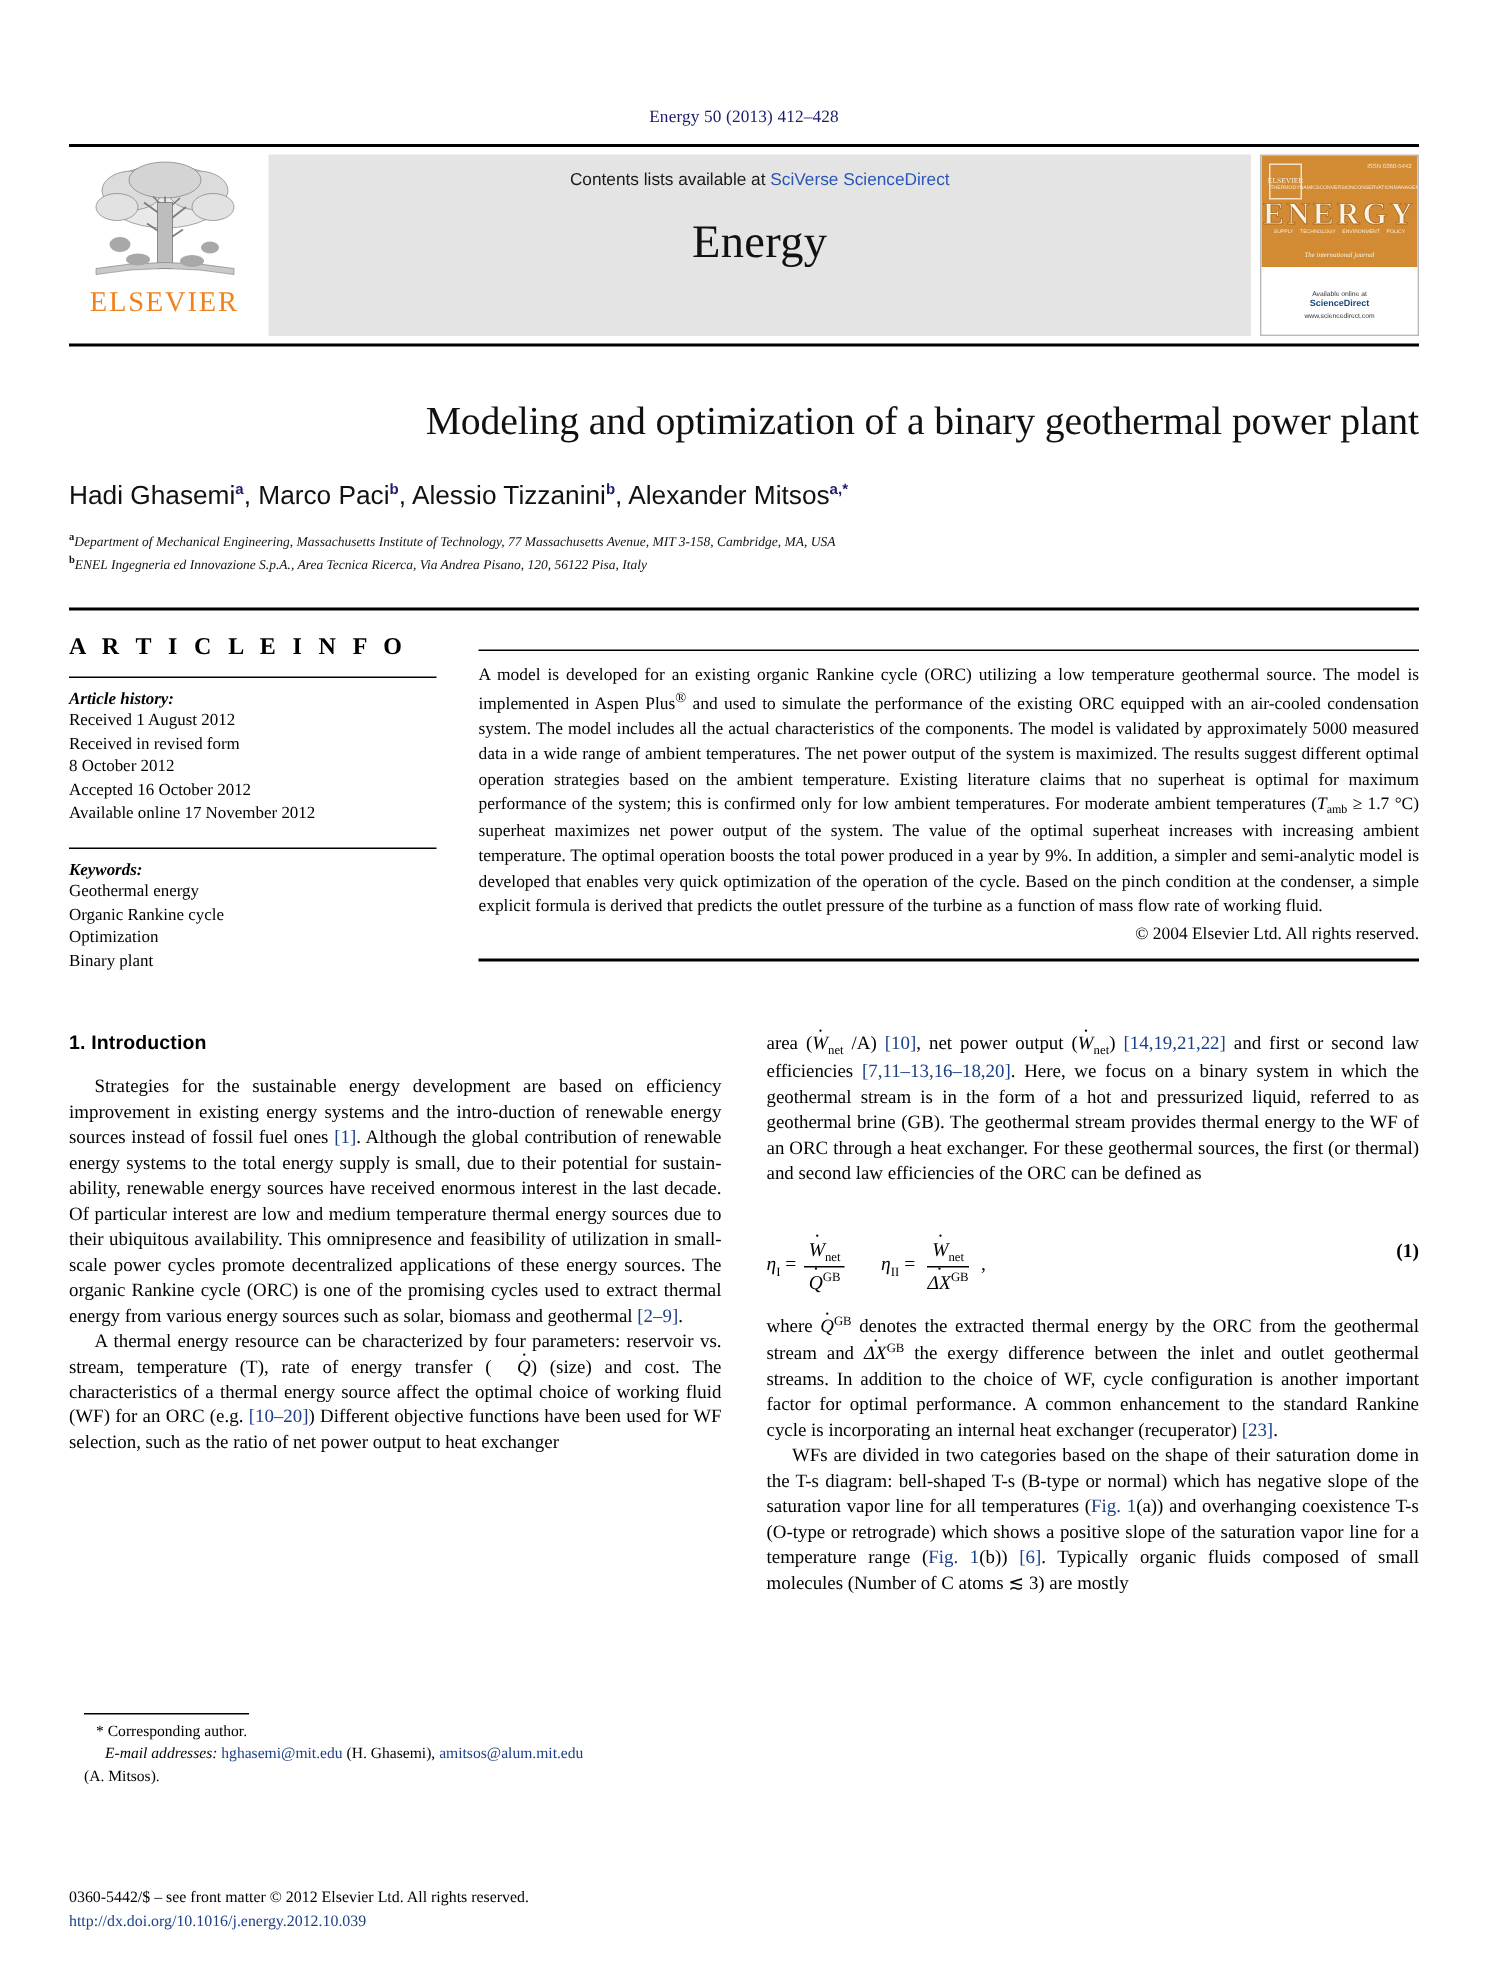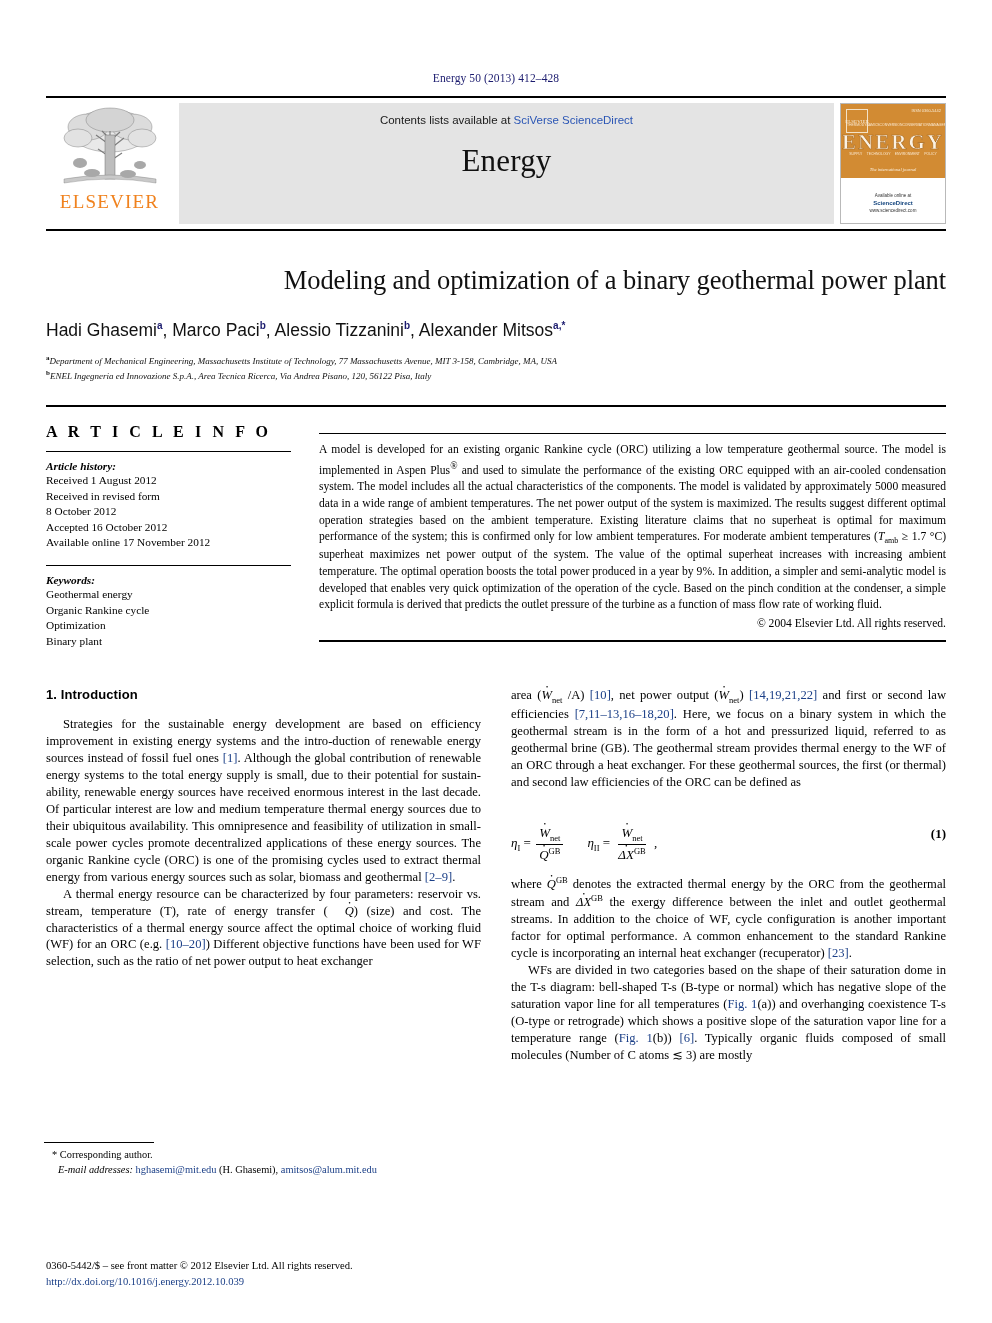--- a/index.html
+++ b/index.html
@@ -310,21 +310,21 @@
     top: -9px; left: 50%;
     transform: translateX(-50%);
     font-size: 13px;
   }
   sub.sm { font-size: 8.5px; }
   sup.sm { font-size: 8.5px; }
 
   
   .footnote-area {
     position: absolute;
-    left: 44px;
+    left: 56px;
     width: 430px;
     top: 1142px;
     font-size: 10.4px;
     line-height: 1.42;
   }
   .fn-rule {
     border-top: 1.2px solid #000;
     width: 110px;
     margin-bottom: 5px;
   }
@@ -497,20 +497,21 @@
       <p class="body-p cont"><span>where </span><span class="ital dotvar">Q</span><sup class="sm">GB</sup><span> denotes the extracted thermal energy by the ORC from the geothermal stream and </span><span class="ital dotvar">ΔX</span><sup class="sm">GB</sup><span> the exergy difference between the inlet and outlet geothermal streams. In addition to the choice of WF, cycle configuration is another important factor for optimal performance. A common enhancement to the standard Rankine cycle is incorporating an internal heat exchanger (recuperator) </span><span class="ref">[23]</span><span>.</span></p>
 
       <p class="body-p"><span>WFs are divided in two categories based on the shape of their saturation dome in the T-s diagram: bell-shaped T-s (B-type or normal) which has negative slope of the saturation vapor line for all temperatures (</span><span class="link">Fig. 1</span><span>(a)) and overhanging coexistence T-s (O-type or retrograde) which shows a positive slope of the saturation vapor line for a temperature range (</span><span class="link">Fig. 1</span><span>(b)) </span><span class="ref">[6]</span><span>. Typically organic fluids composed of small molecules (Number of C atoms ≲ 3) are mostly</span></p>
     </div>
   </div>
 
   <div class="footnote-area">
     <div class="fn-rule"></div>
     <div class="fn-line" style="text-indent:8px">* Corresponding author.</div>
     <div class="fn-line" style="text-indent:14px"><span class="ital">E-mail addresses:</span> <span class="link">hghasemi@mit.edu</span><span> (H. Ghasemi), </span><span class="link">amitsos@alum.mit.edu</span></div>
+    <div class="fn-line">(A. Mitsos).</div>
   </div>
 
   <div class="footer-block">
     <div>0360-5442/$ – see front matter © 2012 Elsevier Ltd. All rights reserved.</div>
     <div class="doi">http://dx.doi.org/10.1016/j.energy.2012.10.039</div>
   </div>
 
 </div>
 
 </body></html>

